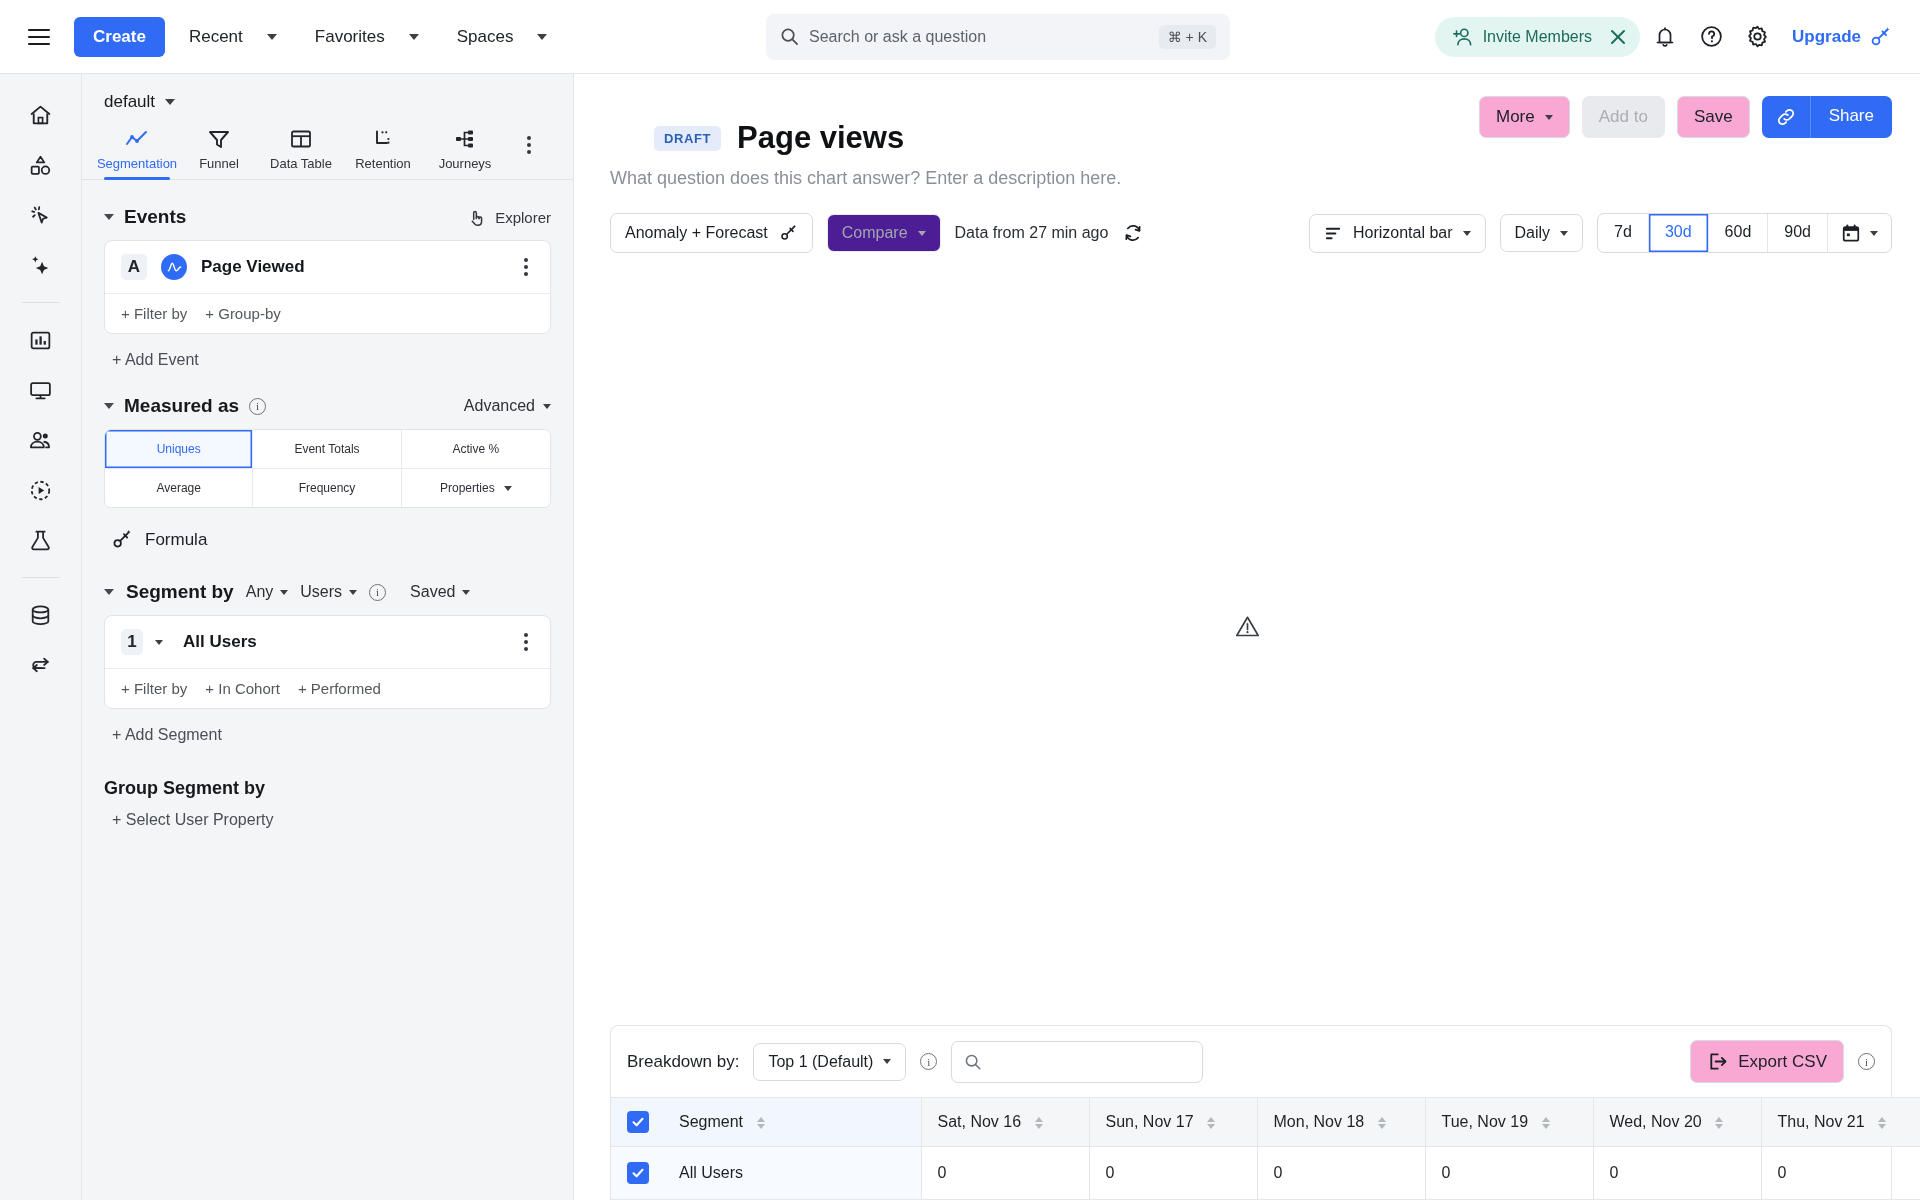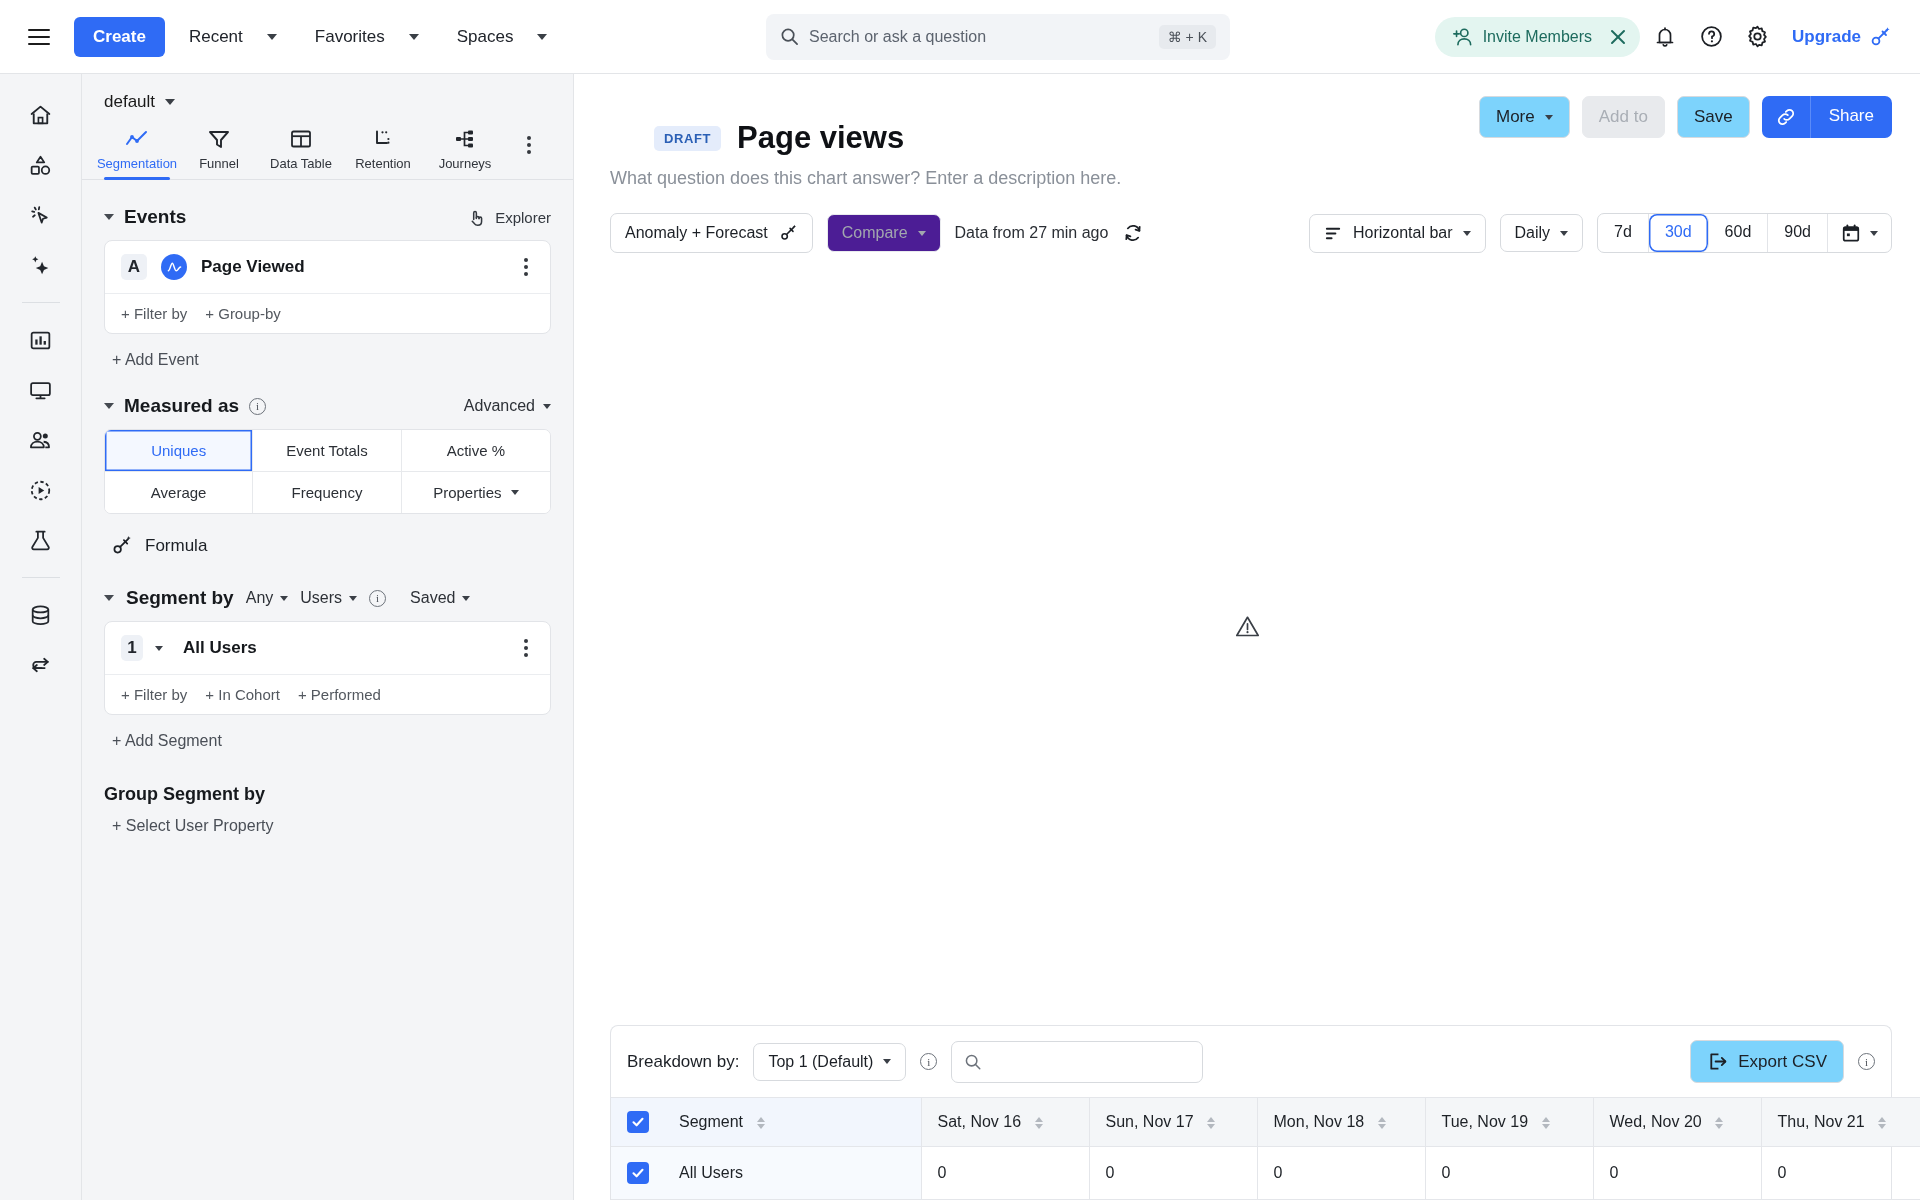--- a/index.html
+++ b/index.html
@@ -95,21 +95,21 @@
   .kebab i { width:4px;height:4px;border-radius:50%;background:#34383e;display:block;}
   .card-sub { border-top:1px solid #ebedf0; display:flex; gap:18px; padding: 11px 16px; }
   .sub-link { font-size:15px; color:#53585f; cursor:pointer; }
   .addlink { font-size:16px; color:#4a4f57; margin: 17px 0 0 8px; cursor:pointer; display:inline-block;}
 
   .info-i { width:17px;height:17px;border:1.4px solid #6d737b;border-radius:50%;display:inline-flex;align-items:center;justify-content:center;font-size:11px;color:#4b5057;font-style:normal;font-family:"Liberation Serif",serif;}
   .adv { display:flex; align-items:center; gap:8px; font-size:16px; color:#2d3137; cursor:pointer;}
 
   .segctl { display:grid; grid-template-columns: 1fr 1fr 1fr; border:1px solid #e2e4e8; border-radius:7px; overflow:hidden; background:#fff; }
   .segctl > div {
-    padding: 12px 0; text-align:center; font-size:15px; color:#2c3036; cursor:pointer;
+    padding: 12px 0; text-align:center; font-size:12px; color:#2c3036; cursor:pointer;
     border-right:1px solid #e7e9ec; border-bottom:1px solid #e7e9ec; background:#fff;
   }
   .segctl > div:nth-child(3n){border-right:none;}
   .segctl > div:nth-child(n+4){border-bottom:none;}
   .segctl > div.on { color:#2f6bf5; background:#f4f8ff; box-shadow: inset 0 0 0 1.5px #2f6bf5; }
   .segctl .withcar { display:flex;align-items:center;justify-content:center;gap:9px;}
 
   .formula { display:flex;align-items:center;gap:12px; margin: 20px 0 0 6px; font-size:17px; color:#1c2026; cursor:pointer;}
 
   .seg-row { display:flex; align-items:center; gap:12px; margin: 30px 0 12px 0; }
@@ -121,36 +121,36 @@
 
   
   .main { flex:1; display:flex; flex-direction:column; min-width:0; background:#fff; }
   .main-head { display:flex; align-items:flex-start; padding: 18px 28px 0 28px; }
   .mh-left { flex:1; min-width:0; padding-left: 8px;}
   .title-row { display:flex; align-items:center; gap:16px; margin-top: 28px; }
   .draft { background:#e4ecfb; color:#2a5fb5; font-size:13px; font-weight:700; letter-spacing:.6px; padding:5px 10px; border-radius:5px;margin-left:44px;}
   .title { font-size: 31px; font-weight:700; color:#0f1115; }
   .subtitle { font-size:18px; color:#8a9099; margin-top: 12px; }
   .mh-right { display:flex; align-items:center; gap:12px; padding-top: 4px;}
-  .btn { border:1px solid #d7dade; background:#7dd3fc; border-radius:7px; font-size:17px; color:#1c2026; padding: 10px 16px; cursor:pointer; display:flex;align-items:center;gap:10px; font-family:"Liberation Sans",sans-serif;}
+  .btn { border:1px solid #d7dade; background:#f9a8d4; border-radius:7px; font-size:17px; color:#1c2026; padding: 10px 16px; cursor:pointer; display:flex;align-items:center;gap:10px; font-family:"Liberation Sans",sans-serif;}
   .btn.disabled { background:#e8eaed; border-color:#e8eaed; color:#a9aeb5; cursor:default; }
   .share-grp { display:flex; border-radius:7px; overflow:hidden; }
   .share-grp .lnk { background:#2f6bf5; padding:10px 13px; display:flex;align-items:center;justify-content:center;cursor:pointer; border-right:1px solid #5b8bf8;}
   .share-grp .sh { background:#2f6bf5; color:#fff; font-size:17px; padding:10px 18px; cursor:pointer; }
 
   .toolbar { display:flex; align-items:center; padding: 24px 28px 0 36px; gap:14px; }
   .tb-sp { flex:1; }
   .pill { border:1px solid #d7dade; background:#fff; border-radius:7px; font-size:16px; color:#1c2026; padding:9px 14px; cursor:pointer; display:flex;align-items:center;gap:10px;}
   .pill.flat { border-color:#e9ebee; background:#4c1d95; color:#a2a7ae; }
   .dataage { font-size:16px; color:#2a2e34; }
   .refresh { cursor:pointer; display:flex;align-items:center;}
   .rangegrp { display:flex; border:1px solid #d7dade; border-radius:7px; overflow:hidden; background:#fff;}
   .rangegrp div { padding: 9px 16px; font-size:16px; color:#1c2026; cursor:pointer; border-right:1px solid #e2e4e8;}
   .rangegrp div:last-child{border-right:none;}
-  .rangegrp div.on { color:#2f6bf5; box-shadow: inset 0 0 0 1.5px #2f6bf5; border-radius:8px;}
+  .rangegrp div.on { color:#2f6bf5; box-shadow: inset 0 0 0 1.5px #2f6bf5; border-radius:0;}
   .rangegrp .cal { display:flex;align-items:center;gap:9px; padding: 9px 13px;}
 
   .chartarea { flex:1; display:flex; flex-direction:column; align-items:center; justify-content:center; padding: 0 90px; min-height:0;}
   .warn-ic { margin-bottom: 22px; }
   .errmsg { font-size: 21px; color:#171a1f; line-height:1.5; max-width: 1080px; text-align:left; margin-left: 70px;}
 
   
   .bottom { margin: 0 28px 0 36px; border:1px solid #e2e4e8; border-bottom:none; border-radius:8px 8px 0 0; background:#fff; display:flex;flex-direction:column; min-height:0;}
   .bd-row { display:flex; align-items:center; gap:14px; padding: 14px 16px; }
   .bd-lbl { font-size:17px; color:#1c2026; }

